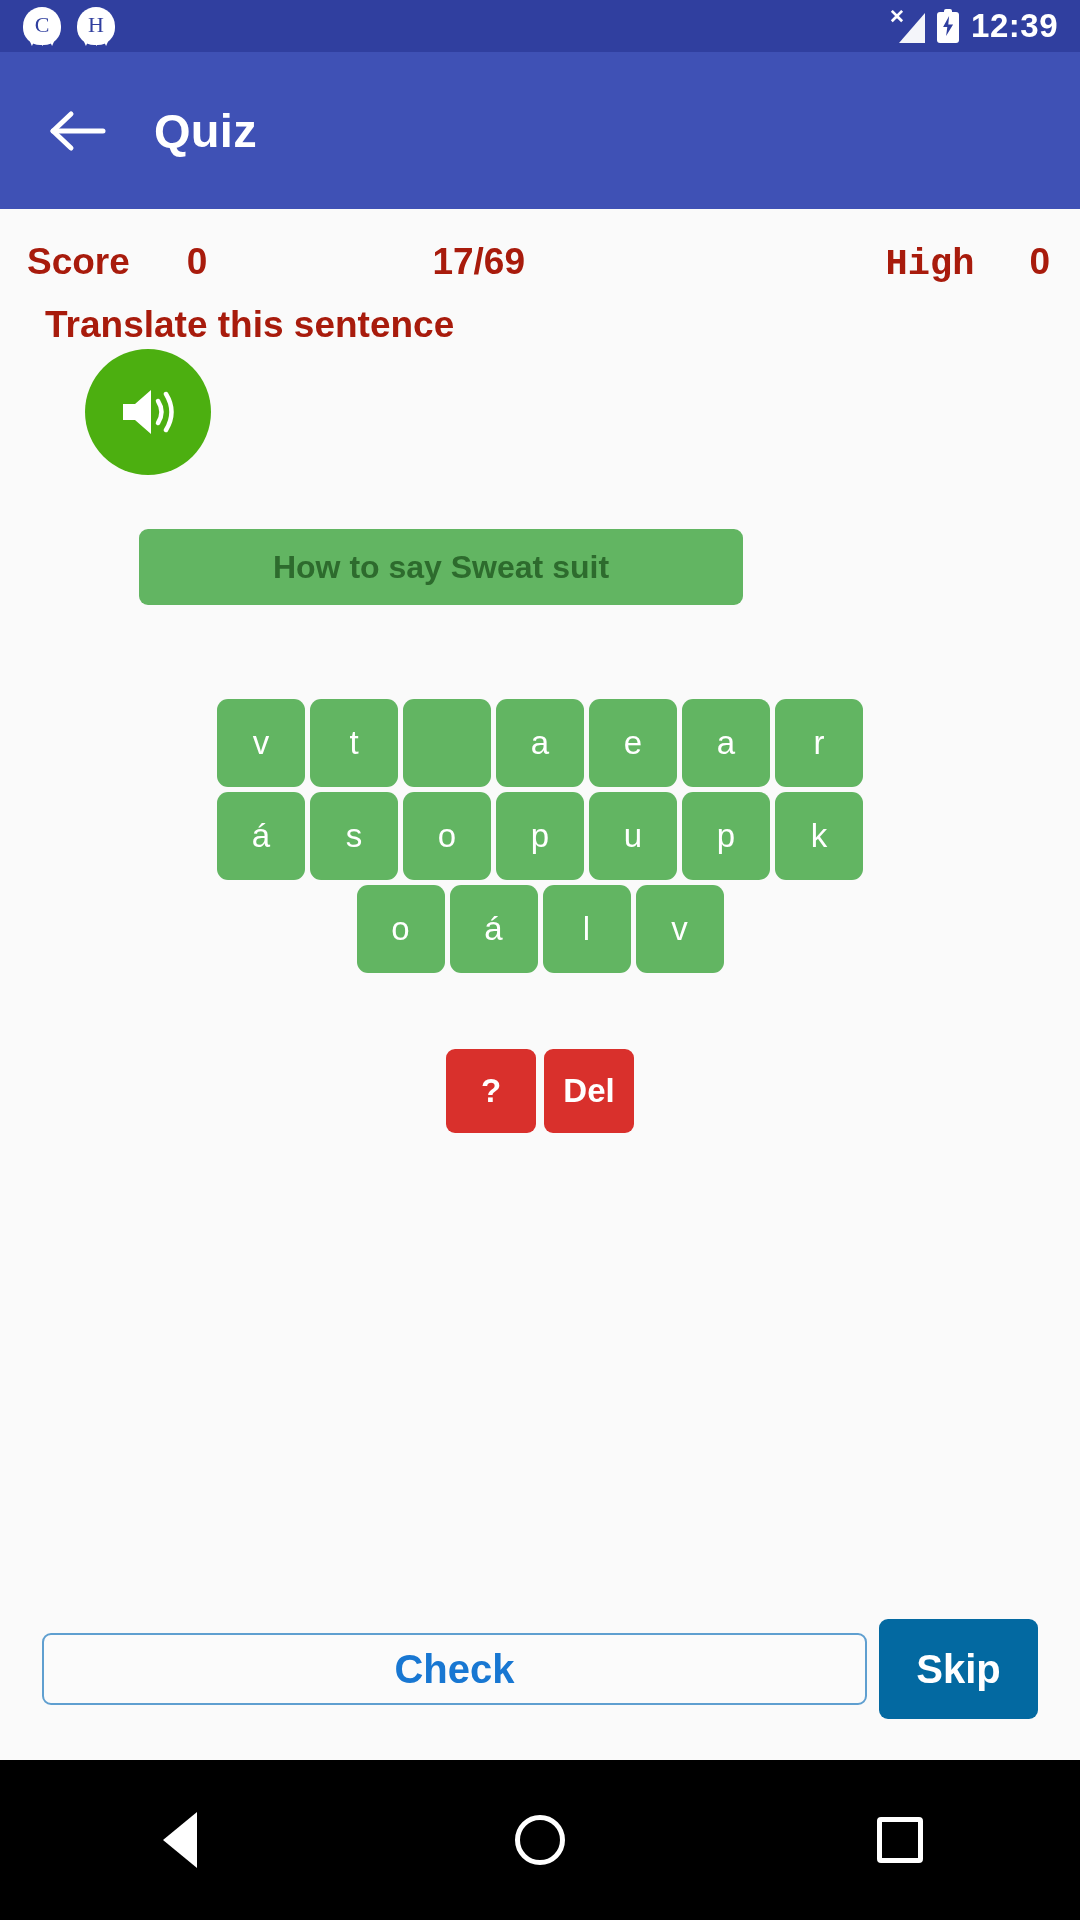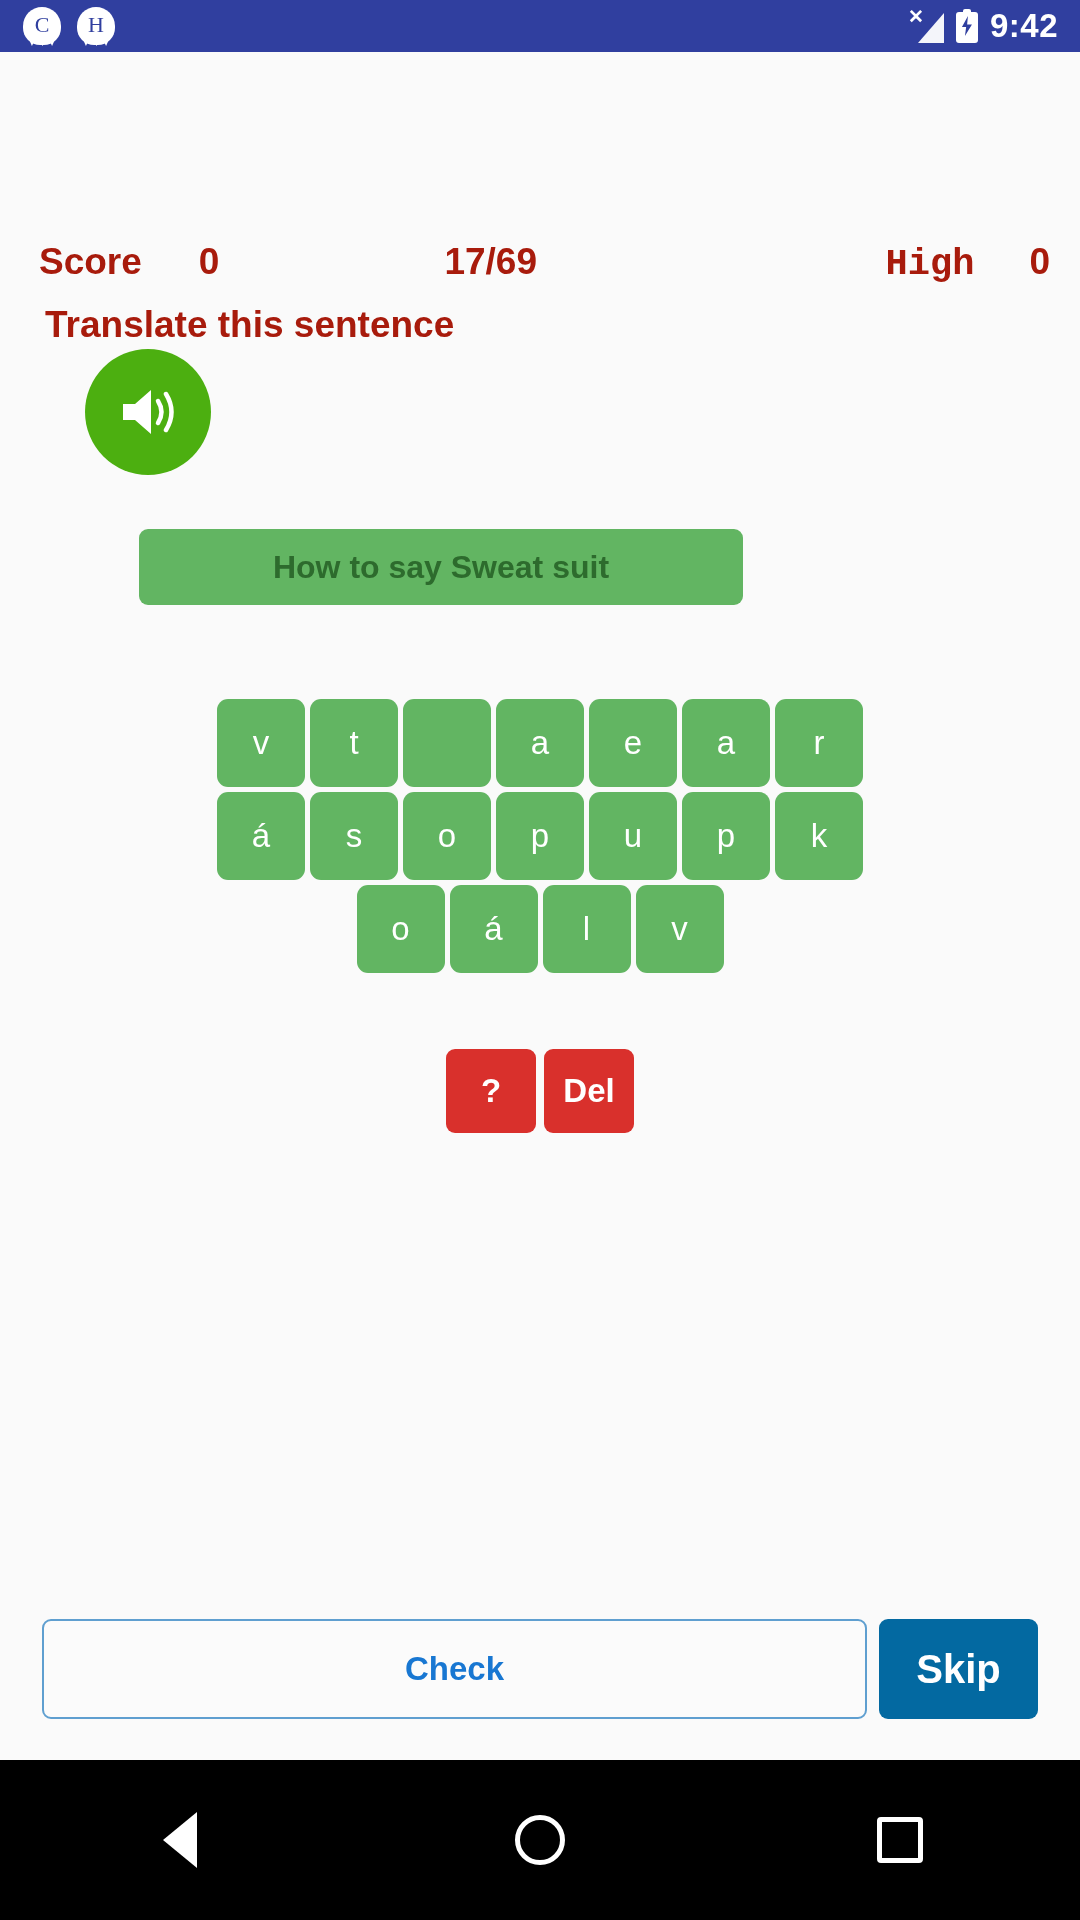--- a/index.html
+++ b/index.html
@@ -129,21 +129,21 @@
   .score-row {
     position: absolute;
     top: 32px; left: 0;
     width: 1080px;
     display: flex;
     align-items: baseline;
     color: #a81b0c;
     font-size: 37px;
     font-weight: 700;
   }
-  .score-label { margin-left: 39px; }
+  .score-label { margin-left: 27px; }
   .score-value { margin-left: 57px; }
   .progress-value { margin-left: 225px; }
   .high-label { margin-left: auto; font-family: Liberation Mono, monospace; }
   .high-value { margin-left: 55px; margin-right: 30px; }
 
   .instruction {
     position: absolute;
     top: 95px; left: 45px;
     color: #a81b0c;
     font-size: 37px;
@@ -228,27 +228,27 @@
     position: absolute;
     bottom: 41px; left: 0;
     width: 1080px;
     display: flex;
     align-items: center;
     padding: 0 42px;
     gap: 12px;
   }
   .check-btn {
     flex: 1;
-    height: 100px;
+    height: 72px;
     background: #fbfbfb;
     border: 2px solid #5f9fd0;
     border-radius: 9px;
     display: flex; align-items: center; justify-content: center;
     color: #1877d2;
-    font-size: 33px;
+    font-size: 40px;
     font-weight: 700;
     cursor: pointer;
   }
   .skip-btn {
     width: 159px;
     height: 100px;
     background: #0369a1;
     border-radius: 9px;
     display: flex; align-items: center; justify-content: center;
     color: #ffffff;
@@ -310,24 +310,33 @@
     <div class="status-right">
       <div class="sig-icon">
         <div class="tri"></div>
           <div class="xmark">✕</div>
       </div>
       <div class="batt-icon">
         <div class="cap"></div>
           <div class="body"></div>
           <div class="bolt"></div>
       </div>
-      <div class="clock">9:42</div>
+      <div class="clock">12:39</div>
     </div>
   </div>
 
+  <div class="appbar">
+    <div class="back-arrow">
+      <svg width="58" height="44" viewBox="0 0 58 44" aria-hidden="true">
+        <path d="M4 22 H54" stroke="#ffffff" stroke-width="5" fill="none" stroke-linecap="round"></path>
+        <path d="M22 5 L4 22 L22 39" stroke="#ffffff" stroke-width="5" fill="none" stroke-linecap="round" stroke-linejoin="round"></path>
+      </svg>
+    </div>
+    <div class="appbar-title">Quiz</div>
+  </div>
 
   <div class="content">
 
     <div class="score-row">
       <span class="score-label">Score</span>
       <span class="score-value">0</span>
       <span class="progress-value">17/69</span>
       <span class="high-label">High</span>
       <span class="high-value">0</span>
     </div>

